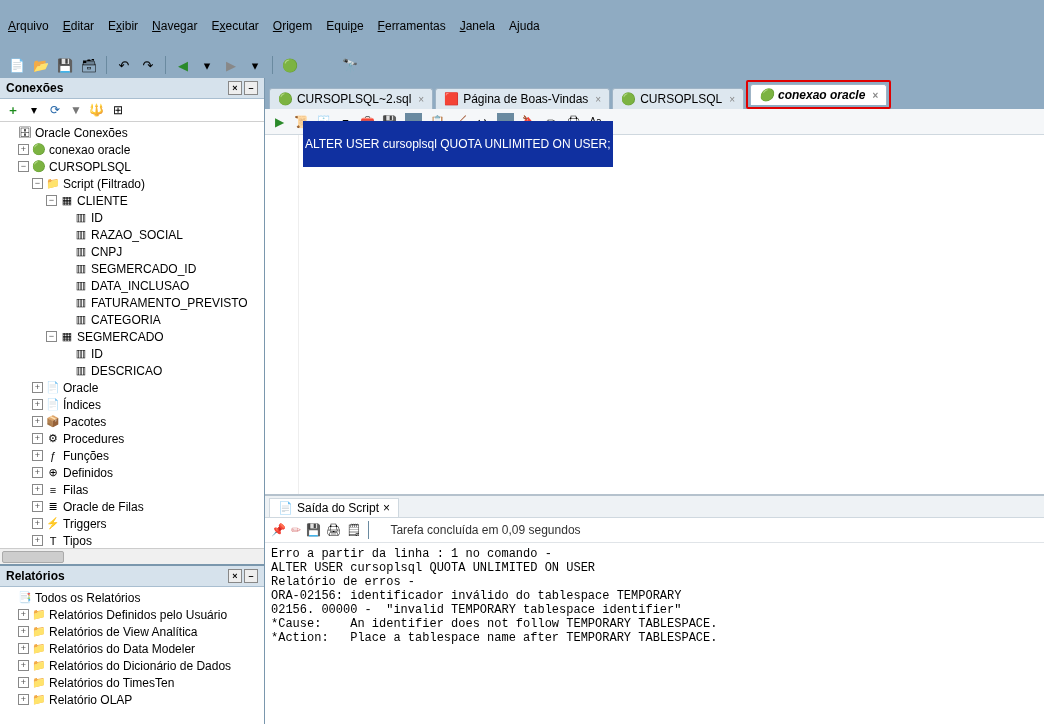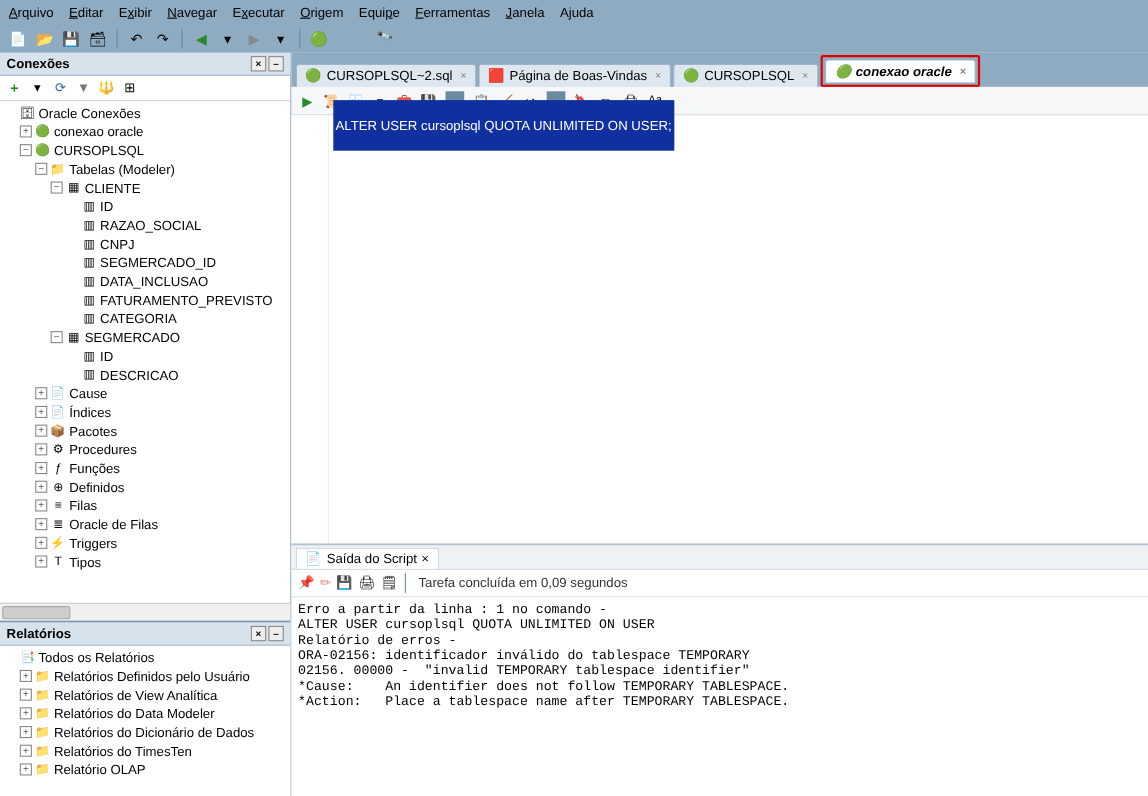--- a/index.html
+++ b/index.html
@@ -1,17 +1,17 @@
 <!DOCTYPE html>
 <html><head>
 <meta charset="utf-8">
 <style>
 * { box-sizing: border-box; margin: 0; padding: 0; font-family: "Segoe UI", Tahoma, sans-serif; font-size: 12px; }
 body { background: #8fabc2; width: 1044px; height: 724px; overflow: hidden; display: flex; flex-direction: column; }
-.menubar { display: flex; gap: 14px; padding: 4px 8px; background: #8fabc2; color: #000; text-align: center; }
+.menubar { display: flex; gap: 14px; padding: 19px 8px; background: #8fabc2; color: #000; text-align: center; }
 .menubar span { cursor: default; }
 .menubar span u { text-decoration: underline; }
 .toolbar { display: flex; align-items: center; gap: 6px; padding: 4px 8px; background: #8fabc2; }
 .tb-btn { width: 18px; height: 18px; display: inline-flex; align-items: center; justify-content: center; font-size: 13px; cursor: default; }
 .tb-sep { width: 1px; height: 18px; background: #6a8aa0; margin: 0 2px; }
 .main { flex: 1; display: flex; min-height: 0; }
 .left { width: 265px; display: flex; flex-direction: column; background: #fff; border-right: 1px solid #7a97ad; }
 .panel-hdr { background: #d6e2ec; border-bottom: 1px solid #a9bed0; padding: 3px 6px; font-weight: bold; display: flex; align-items: center; gap: 35px; }
 .panel-hdr .ctl { margin-left: auto; display: flex; gap: 2px; }
 .panel-hdr .ctl span { width: 14px; height: 14px; border: 1px solid #888; background: #eee; font-size: 9px; text-align: center; line-height: 12px; }
@@ -37,21 +37,21 @@
 .ws-tab { padding: 3px 10px; border: 1px solid #cfd8df; border-bottom: none; background: #fff; font-size: 11px; }
 .ws-tab.inactive { background: #e5ebf0; }
 .editor { flex: 1; display: flex; background: #fff; min-height: 0; }
 .gutter { width: 34px; background: #fff; border-right: 1px solid #eee; }
 .code { flex: 1; padding: 2px 4px; font-family: "Courier New", monospace; font-size: 12px; }
 .code .sel { background: #1030a0; color: #fff; padding: 16px 2px; }
 .out-panel { height: 230px; display: flex; flex-direction: column; border-top: 2px solid #b5c2cd; background: #fff; }
 .out-tabs { display: flex; background: #eef2f5; border-bottom: 1px solid #cfd8df; padding: 2px 4px 0 4px; }
 .out-tab { display: flex; align-items: center; gap: 4px; padding: 2px 8px; background: #fff; border: 1px solid #cfd8df; border-bottom: none; font-size: 11px; }
 .out-tb { display: flex; align-items: center; gap: 5px; padding: 3px 6px; border-bottom: 1px solid #e0e4e8; }
-.out-tb .status { margin-left: 4px; color: #333; }
+.out-tb .status { margin-left: 14px; color: #333; }
 .out-body { flex: 1; padding: 4px 6px; font-family: "Courier New", monospace; font-size: 12px; white-space: pre; overflow: auto; }
 </style>
 </head>
 <body>
 
 <div class="menubar" id="menubar">
     <span><u>A</u>rquivo</span>
     <span><u>E</u>ditar</span>
     <span>E<u>x</u>ibir</span>
     <span><u>N</u>avegar</span>
@@ -112,21 +112,21 @@
           <span>conexao oracle</span>
         </div>
         <div class="tree-row d1">
           <span class="tog">−</span>
           <span class="ic">🟢</span>
           <span>CURSOPLSQL</span>
         </div>
         <div class="tree-row d2">
           <span class="tog">−</span>
           <span class="ic">📁</span>
-          <span>Tabelas (Modeler)</span>
+          <span>Script (Filtrado)</span>
         </div>
         <div class="tree-row d3">
           <span class="tog">−</span>
           <span class="ic">▦</span>
           <span>CLIENTE</span>
         </div>
         <div class="tree-row d4">
           <span style="width:13px;display:inline-block"></span>
           <span class="ic">▥</span>
           <span>ID</span>
@@ -172,21 +172,21 @@
           <span>ID</span>
         </div>
         <div class="tree-row d4">
           <span style="width:13px;display:inline-block"></span>
           <span class="ic">▥</span>
           <span>DESCRICAO</span>
         </div>
         <div class="tree-row d2">
           <span class="tog">+</span>
           <span class="ic">📄</span>
-          <span>Cause</span>
+          <span>Oracle</span>
         </div>
         <div class="tree-row d2">
           <span class="tog">+</span>
           <span class="ic">📄</span>
           <span>Índices</span>
         </div>
         <div class="tree-row d2">
           <span class="tog">+</span>
           <span class="ic">📦</span>
           <span>Pacotes</span>

